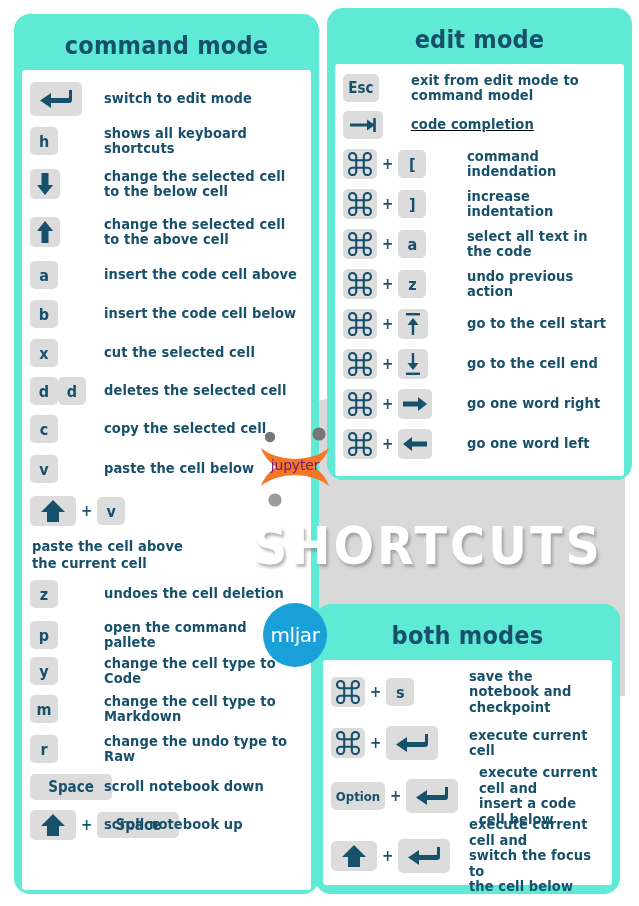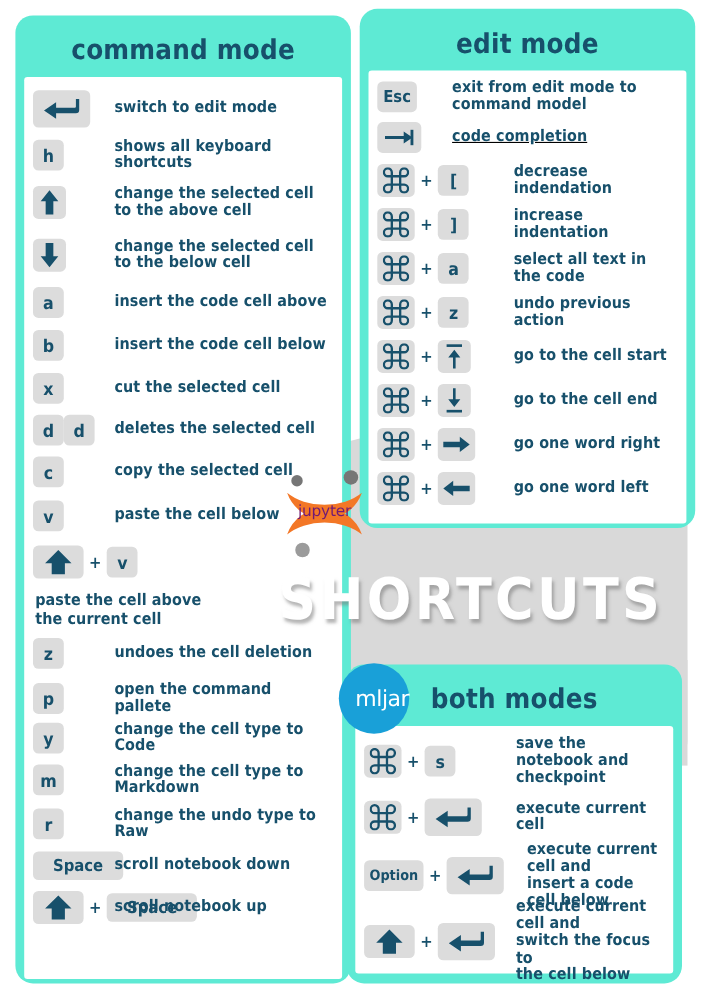--- a/index.html
+++ b/index.html
@@ -153,21 +153,21 @@
   }
 
   
   #mljar-logo{
     position:absolute;
     left:263px; top:603px;
     width:64px; height:64px;
     border-radius:50%;
     background:#19a0d8;
     z-index:4;
-    display:flex;align-items:center;justify-content:flex-end;margin-left:45px;
+    display:flex;align-items:center;justify-content:center;
   }
   #mljar-logo span{
     color:#ffffff;
     font-size:20px;
     font-family:"DejaVu Sans","Liberation Sans",sans-serif;
     letter-spacing:-.4px;
   }
 </style>
 </head>
 <body>
@@ -198,41 +198,41 @@
         </div>
         <div class="desc" style="padding-left: 10px;">
           <div>shows all keyboard shortcuts</div>
         </div>
       </div>
       <div class="row" style="height: 48px;">
         <div class="keys" style="width: 64px;">
           <span class="key arrow">
             <span>
               <svg class="g" width="18" height="24" viewBox="0 0 18 24">
+                <path class="gl" fill="#17506b" d="M9 23 L17 13 H12.5 V1 H5.5 V13 H1 z"></path>
+              </svg>
+            </span>
+          </span>
+        </div>
+        <div class="desc" style="padding-left: 10px;">
+          <div>change the selected cell to the below cell</div>
+        </div>
+      </div>
+      <div class="row" style="height: 48px;">
+        <div class="keys" style="width: 64px;">
+          <span class="key arrow">
+            <span>
+              <svg class="g" width="18" height="24" viewBox="0 0 18 24">
                 <path class="gl" fill="#17506b" d="M9 1 L17 11 H12.5 V23 H5.5 V11 H1 z"></path>
               </svg>
             </span>
           </span>
         </div>
         <div class="desc" style="padding-left: 10px;">
           <div>change the selected cell to the above cell</div>
-        </div>
-      </div>
-      <div class="row" style="height: 48px;">
-        <div class="keys" style="width: 64px;">
-          <span class="key arrow">
-            <span>
-              <svg class="g" width="18" height="24" viewBox="0 0 18 24">
-                <path class="gl" fill="#17506b" d="M9 23 L17 13 H12.5 V1 H5.5 V13 H1 z"></path>
-              </svg>
-            </span>
-          </span>
-        </div>
-        <div class="desc" style="padding-left: 10px;">
-          <div>change the selected cell to the below cell</div>
         </div>
       </div>
       <div class="row" style="height: 38px;">
         <div class="keys" style="width: 64px;">
           <span class="key">a</span>
         </div>
         <div class="desc" style="padding-left: 10px;">
           <div>insert the code cell above</div>
         </div>
       </div>
@@ -397,21 +397,21 @@
            M8.2 15.8 V19.4 a3.6 3.6 0 1 1 -3.6 -3.6 H8.2 z
            M15.8 15.8 V19.4 a3.6 3.6 0 1 0 3.6 -3.6 H15.8 z
            M8.2 8.2 H15.8 V15.8 H8.2 z"></path>
               </svg>
             </span>
           </span>
           <span class="plus">+</span>
           <span class="key">[</span>
         </div>
         <div class="desc" style="padding-left: 12px;">
-          <div>decrease indendation</div>
+          <div>command indendation</div>
         </div>
       </div>
       <div class="row" style="height: 40px;">
         <div class="keys" style="width: 112px;">
           <span class="key cmd">
             <span>
               <svg class="g" width="24" height="24" viewBox="0 0 24 24">
                 <path fill="none" stroke="#17506b" stroke-width="2.1" d="M8.2 8.2 V4.6 a3.6 3.6 0 1 0 -3.6 3.6 H8.2 z
            M15.8 8.2 V4.6 a3.6 3.6 0 1 1 3.6 3.6 H15.8 z
            M8.2 15.8 V19.4 a3.6 3.6 0 1 1 -3.6 -3.6 H8.2 z

